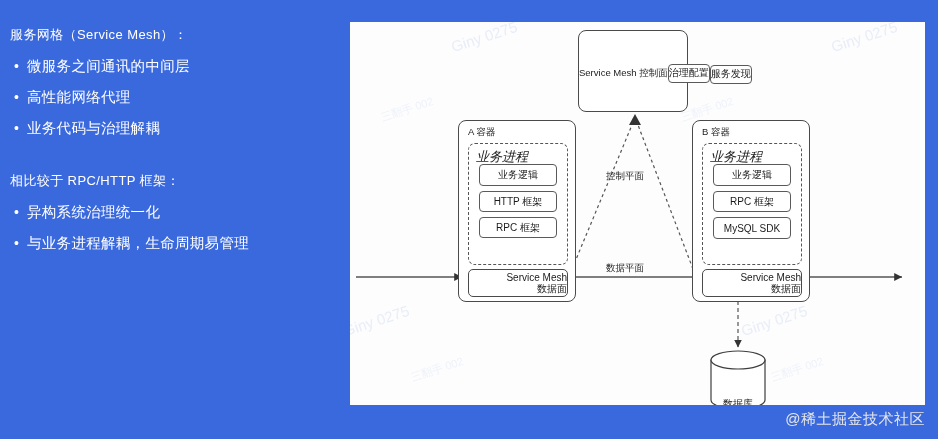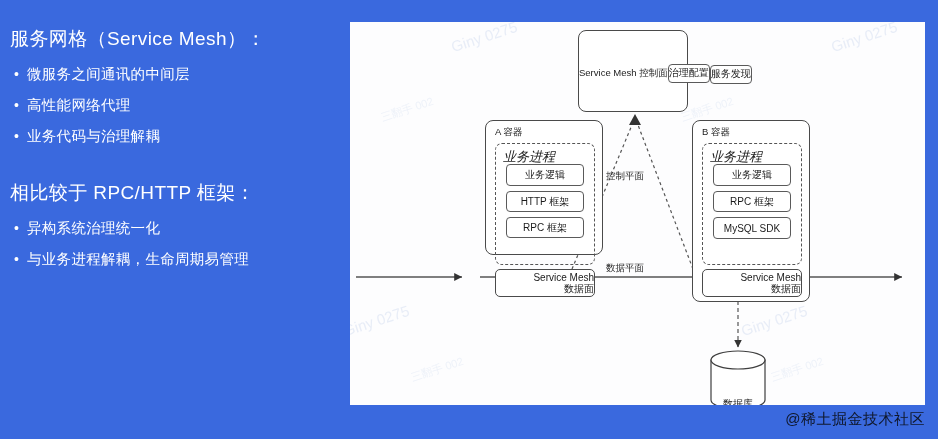--- a/index.html
+++ b/index.html
@@ -15,21 +15,21 @@
 
   
   #left-panel {
     position: absolute;
     left: 0; top: 0;
     width: 350px; height: 439px;
     padding: 26px 12px 0 10px;
   }
   .slide-heading {
     color: #ffffff;
-    font-size: 19px;
+    font-size: 13px;
     letter-spacing: 0.4px;
     white-space: nowrap;
     margin-bottom: 13px;
   }
   .bullet-list { list-style: none; }
   .bullet-row {
     display: flex;
     align-items: flex-start;
     margin-bottom: 13px;
   }
@@ -48,21 +48,21 @@
     line-height: 18px;
     letter-spacing: 0.3px;
     white-space: nowrap;
   }
   .block-gap { height: 22px; }
 
   
   #brand-watermark {
     position: absolute;
     right: 13px; bottom: 10px;
-    color: #0f172a;
+    color: #e5e5e5;
     font-size: 15px;
     letter-spacing: 0.5px;
   }
 
   
   #diagram-panel {
     position: absolute;
     left: 350px; top: 22px;
     width: 575px; height: 383px;
     background: #fdfdfe;
@@ -241,21 +241,21 @@
   <div class="node" style="left:228px; top:8px; width:110px; height:82px;">
     <div class="node-title" style="align-self:center; padding:5px 0 0 0;">Service Mesh 控制面</div>
     <div class="inner-box" style="width:88px; height:19px; margin-top:4px;">
       <span>治理配置</span>
     </div>
     <div class="inner-box" style="width:68px; height:19px; margin-top:6px;">
       <span>服务发现</span>
     </div>
   </div>
 
-  <div class="node" style="left:108px; top:98px; width:118px; height:135px; align-items:stretch;margin-left:27px;">
+  <div class="node" style="left:108px; top:98px; width:118px; height:182px; align-items:stretch;">
     <div class="node-title">A 容器</div>
 
     <div class="proc-group" style="left:9px; top:22px; width:100px; height:122px;"></div>
     <div class="proc-label" style="left:17px; top:27px;">业务进程</div>
 
     <div class="inner-box" style="position:absolute; left:20px; top:43px; width:78px; height:22px;">
       <span>业务逻辑</span>
     </div>
     <div class="inner-box" style="position:absolute; left:20px; top:70px; width:78px; height:21px;">
       <span>HTTP 框架</span>

